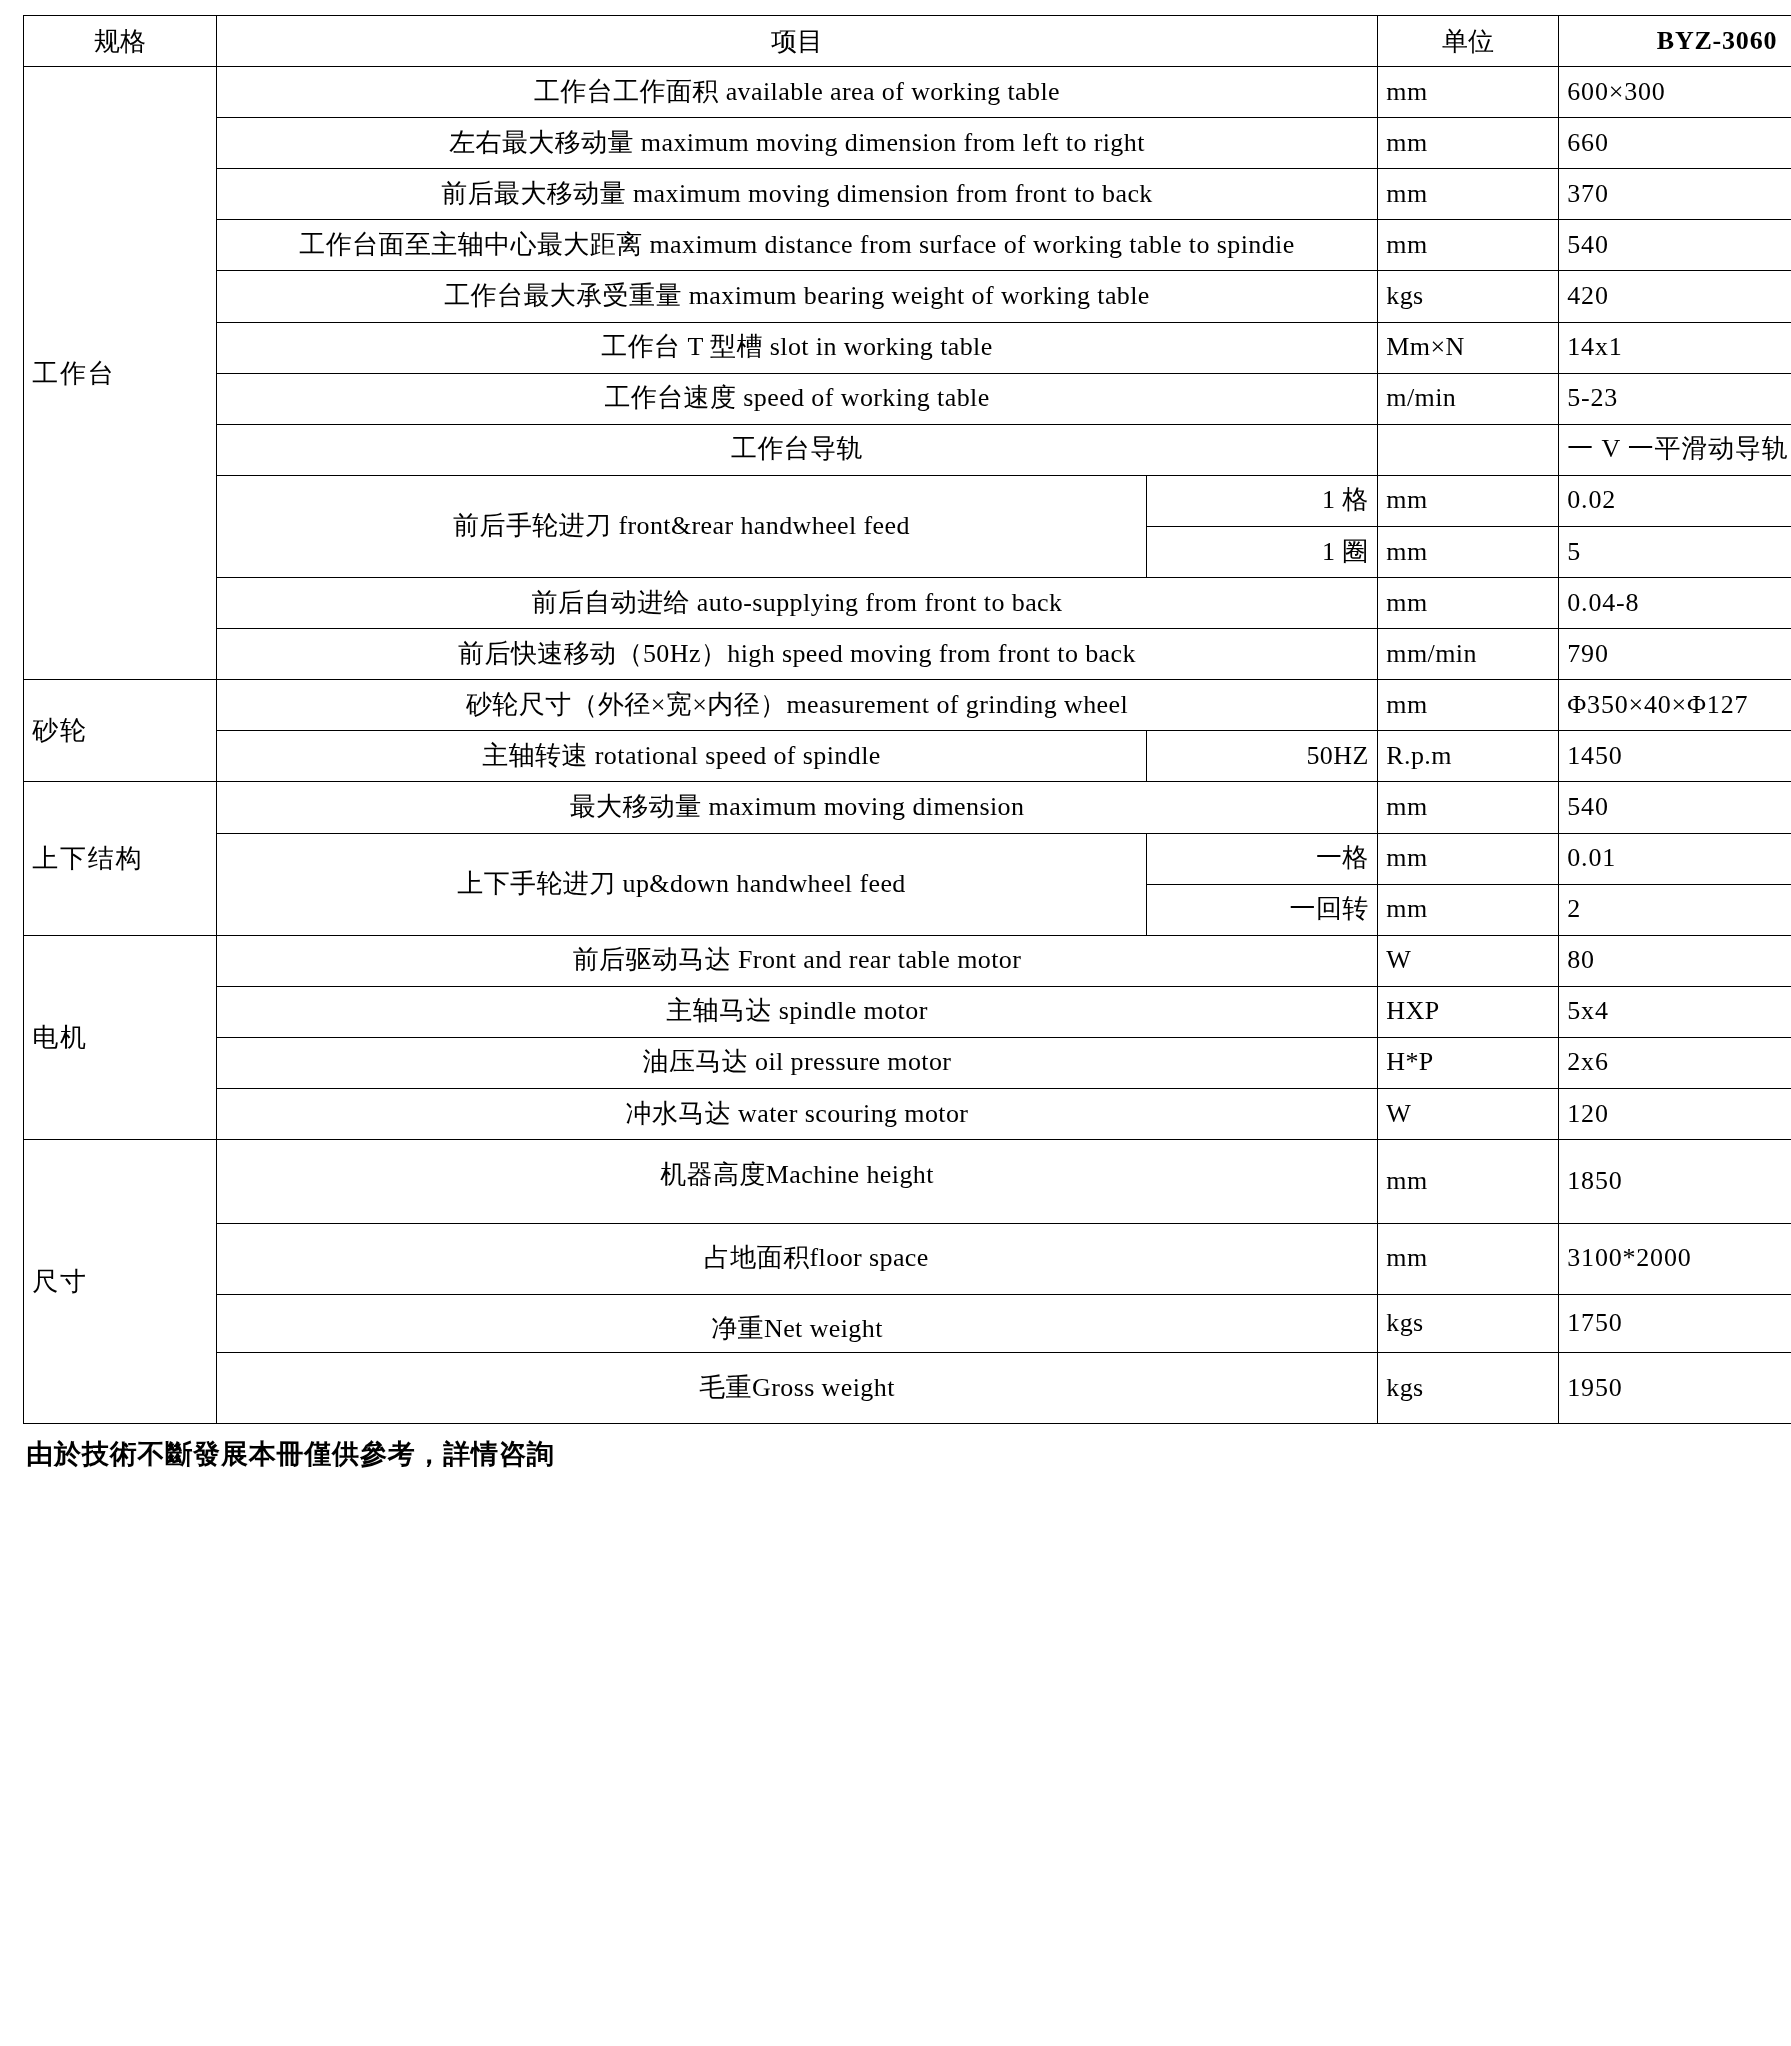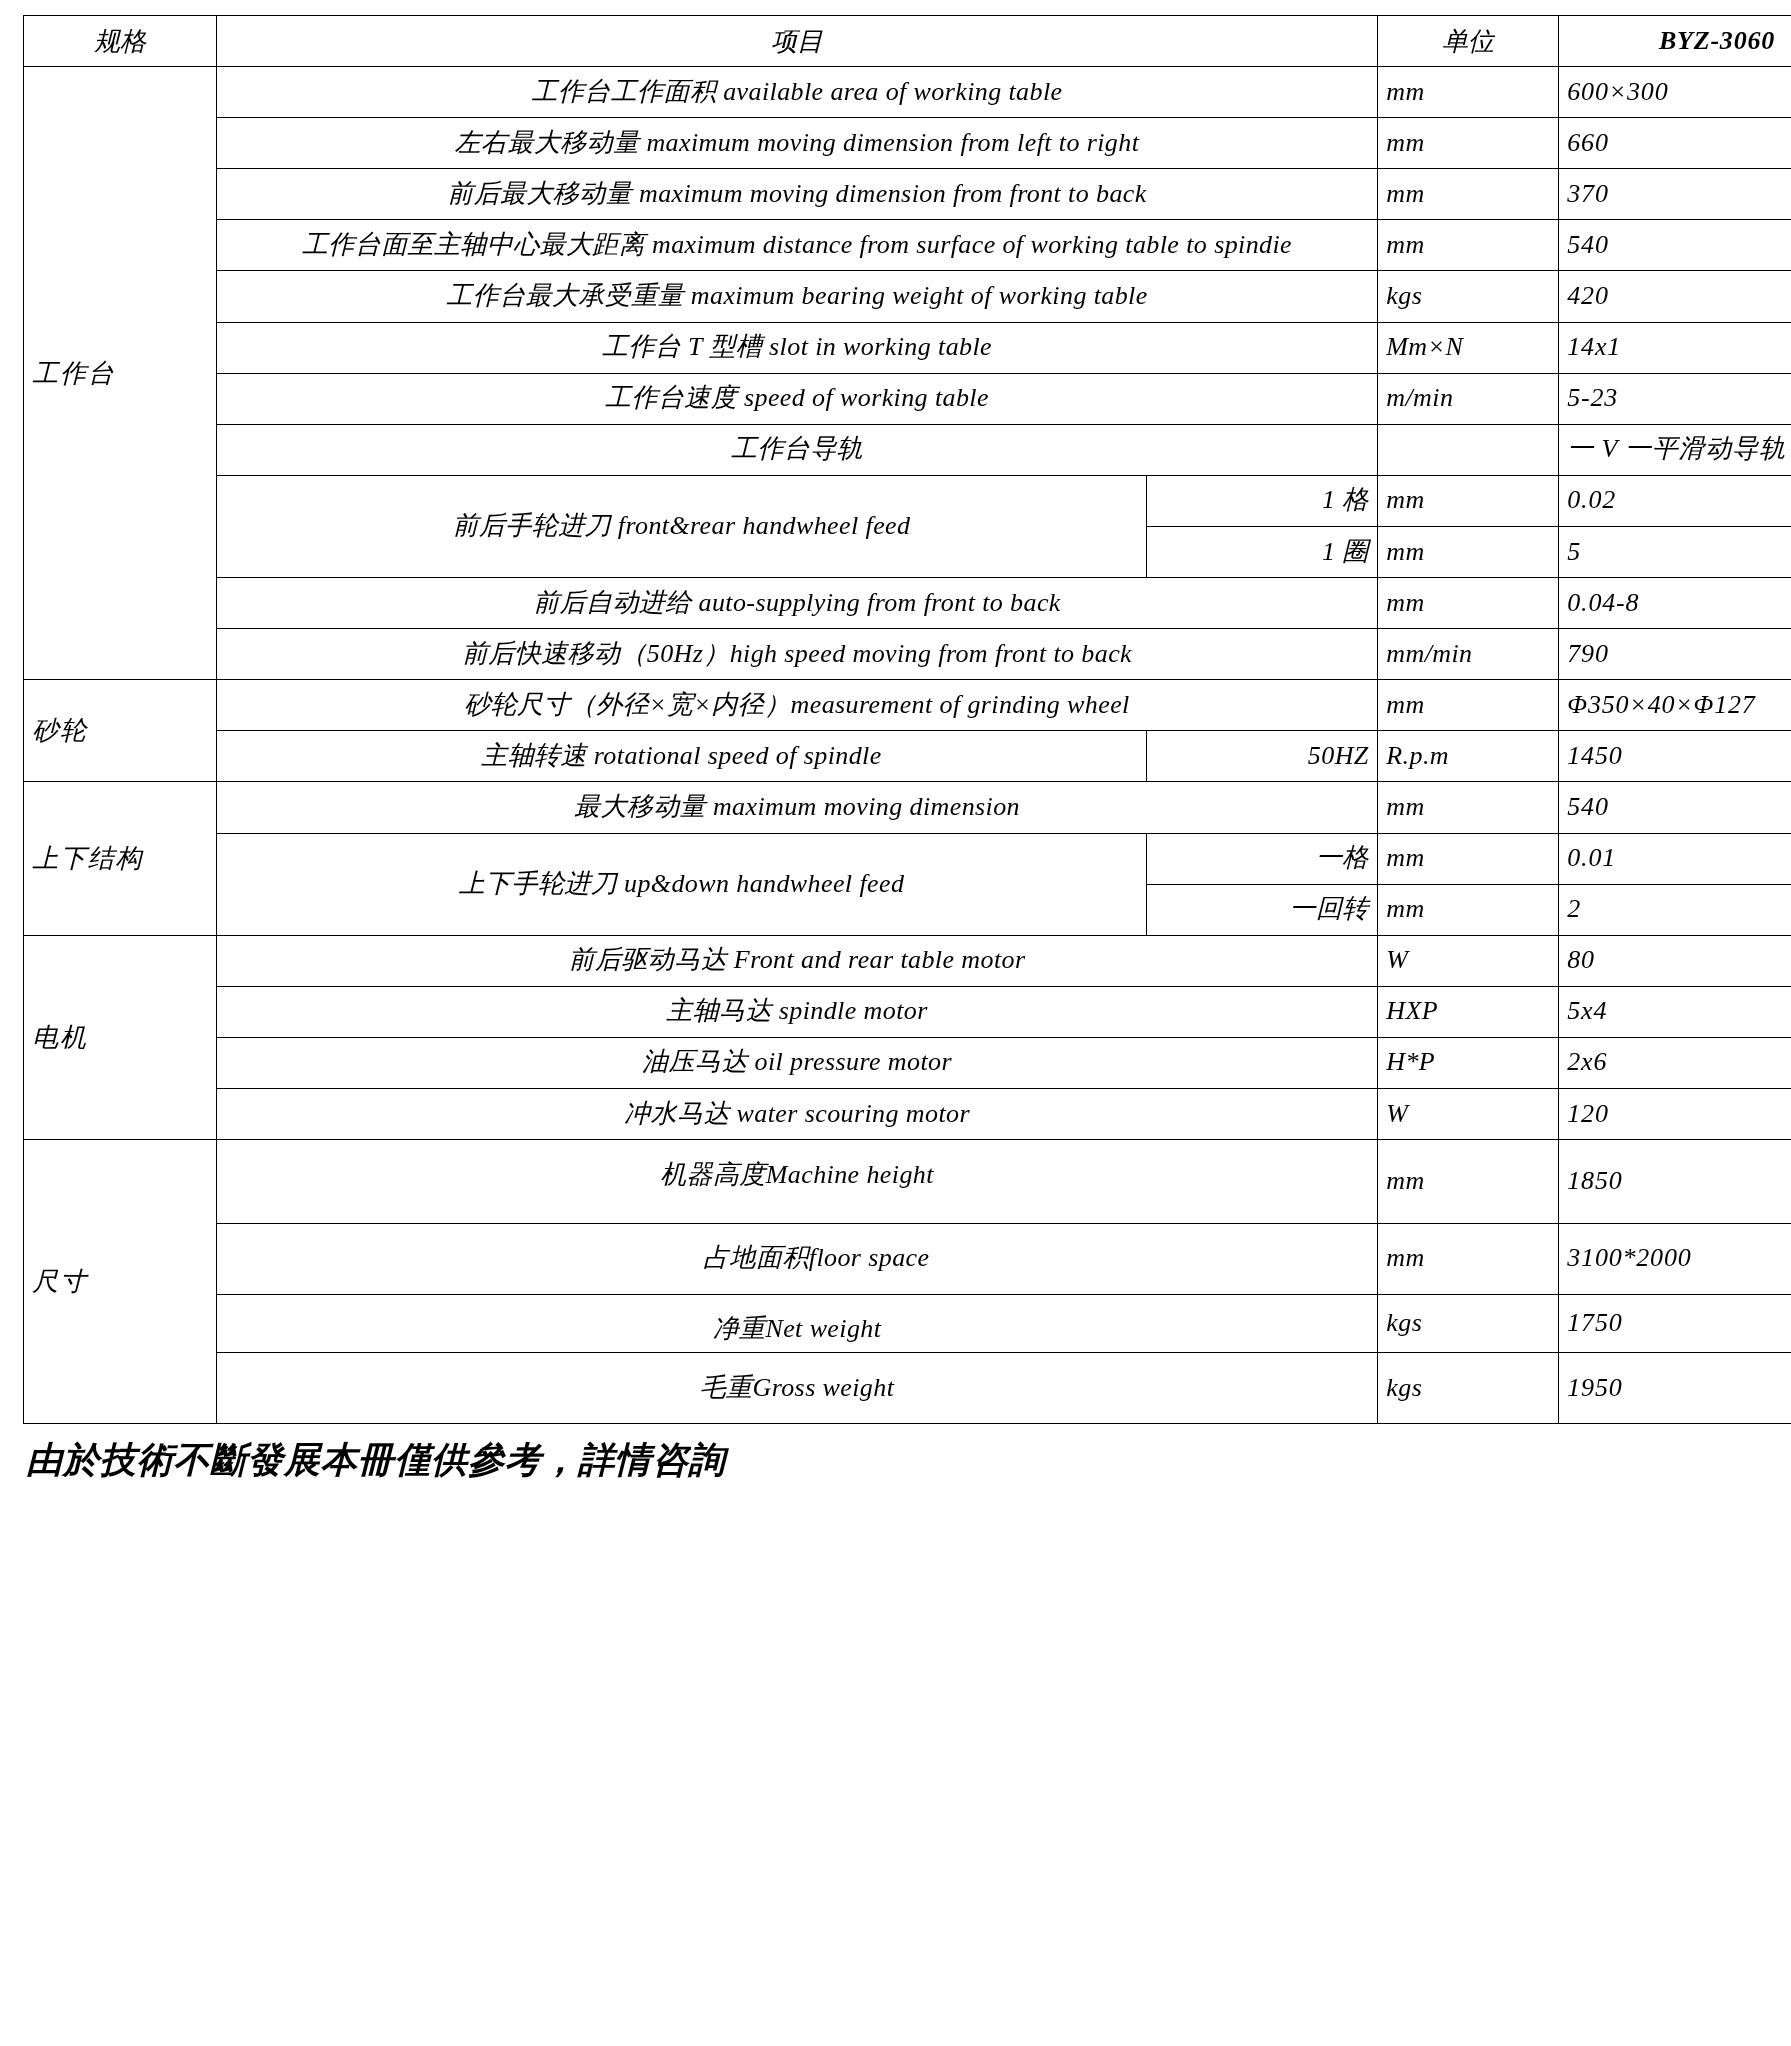--- a/index.html
+++ b/index.html
@@ -10,21 +10,20 @@
   body {
     width: 1792px;
     font-family: "Liberation Serif", "DejaVu Serif", serif;
     color: #000000;
     -webkit-font-smoothing: antialiased;
   }
   .sheet {
     width: 1760px;
     box-sizing: border-box;
     padding: 15px 23px 8.3px 23px;
-    font-style: italic;
   }
   table.spec {
     border-collapse: collapse;
     width: 1745px;
     table-layout: fixed;
   }
   table.spec td, table.spec th {
     border: 1.7px solid #000000;
     vertical-align: middle;
     padding: 6.6px 8.3px;
@@ -69,21 +68,21 @@
     letter-spacing: 0.4px;
   }
   .unit-cell, .val-cell {
     letter-spacing: 0.4px;
   }
   .val-cell { letter-spacing: 0.8px; }
   .footnote {
     margin-top: 11.6px;
     font-family: "DejaVu Sans", "Liberation Sans", sans-serif;
     font-weight: bold;
-    font-size: 36px;
+    font-size: 27px;
     letter-spacing: 0.8px;
     padding-left: 3.3px;
   }
 </style>
 </head>
 <body>
 
 <div class="sheet">
 
   <table class="spec">

